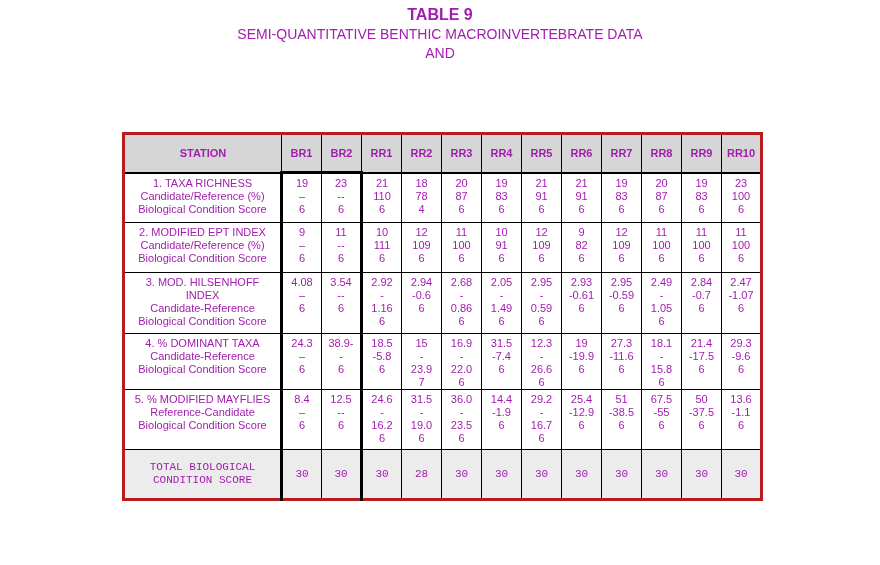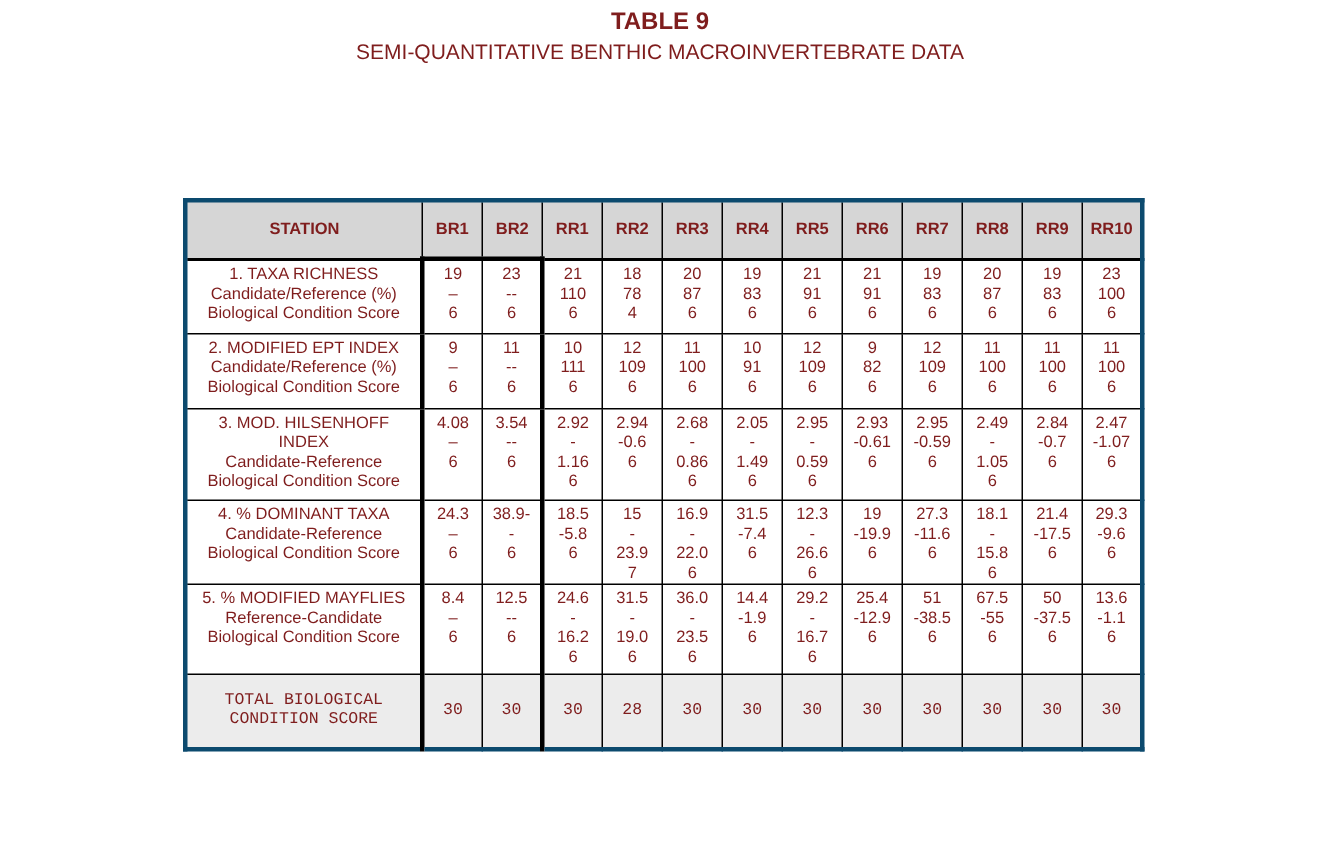--- a/index.html
+++ b/index.html
@@ -1,28 +1,28 @@
 <!DOCTYPE html>
 <html><head>
 <meta charset="utf-8">
 <style>
   html,body { margin:0; padding:0; background:#ffffff; }
   .page {
     position:relative; width:880px; height:521px; background:#ffffff;
-    font-family:"Liberation Sans", sans-serif; color:#7f1d1d;
+    font-family:"Liberation Sans", sans-serif; color:#a21caf;
     overflow:hidden;
   }
   .title-block { position:absolute; top:5px; left:0; width:100%; text-align:center; }
   .title-main { font-size:16px; font-weight:bold; line-height:20px; }
   .title-sub  { font-size:14px; font-weight:normal; line-height:19px; }
 
   .table-wrap { position:absolute; left:122px; top:132px; }
   table.data {
     border-collapse:collapse; table-layout:fixed;
-    border:3px solid #0c4a6e;
+    border:3px solid #b91c1c;
   }
   col.station { width:158px; }
   col.c { width:40px; }
 
   th {
     border:1px solid #000; border-bottom:2px solid #000;
     background:#d6d6d6; font-size:11px; font-weight:bold;
     text-align:center; padding:0;
   }
   tr.header { height:39px; }
@@ -47,20 +47,21 @@
   tr.last  td.bL, tr.last  td.bR { border-bottom:3px solid #000; }
 </style>
 </head>
 <body>
 
 <div class="page">
 
   <div class="title-block">
     <div class="title-main">TABLE 9</div>
     <div class="title-sub">SEMI-QUANTITATIVE BENTHIC MACROINVERTEBRATE DATA</div>
+    <div class="title-sub">AND</div>
   </div>
 
   <div class="table-wrap">
     <table class="data">
       <colgroup>
         <col class="station">
           <col class="c">
           <col class="c">
           <col class="c">
           <col class="c">

